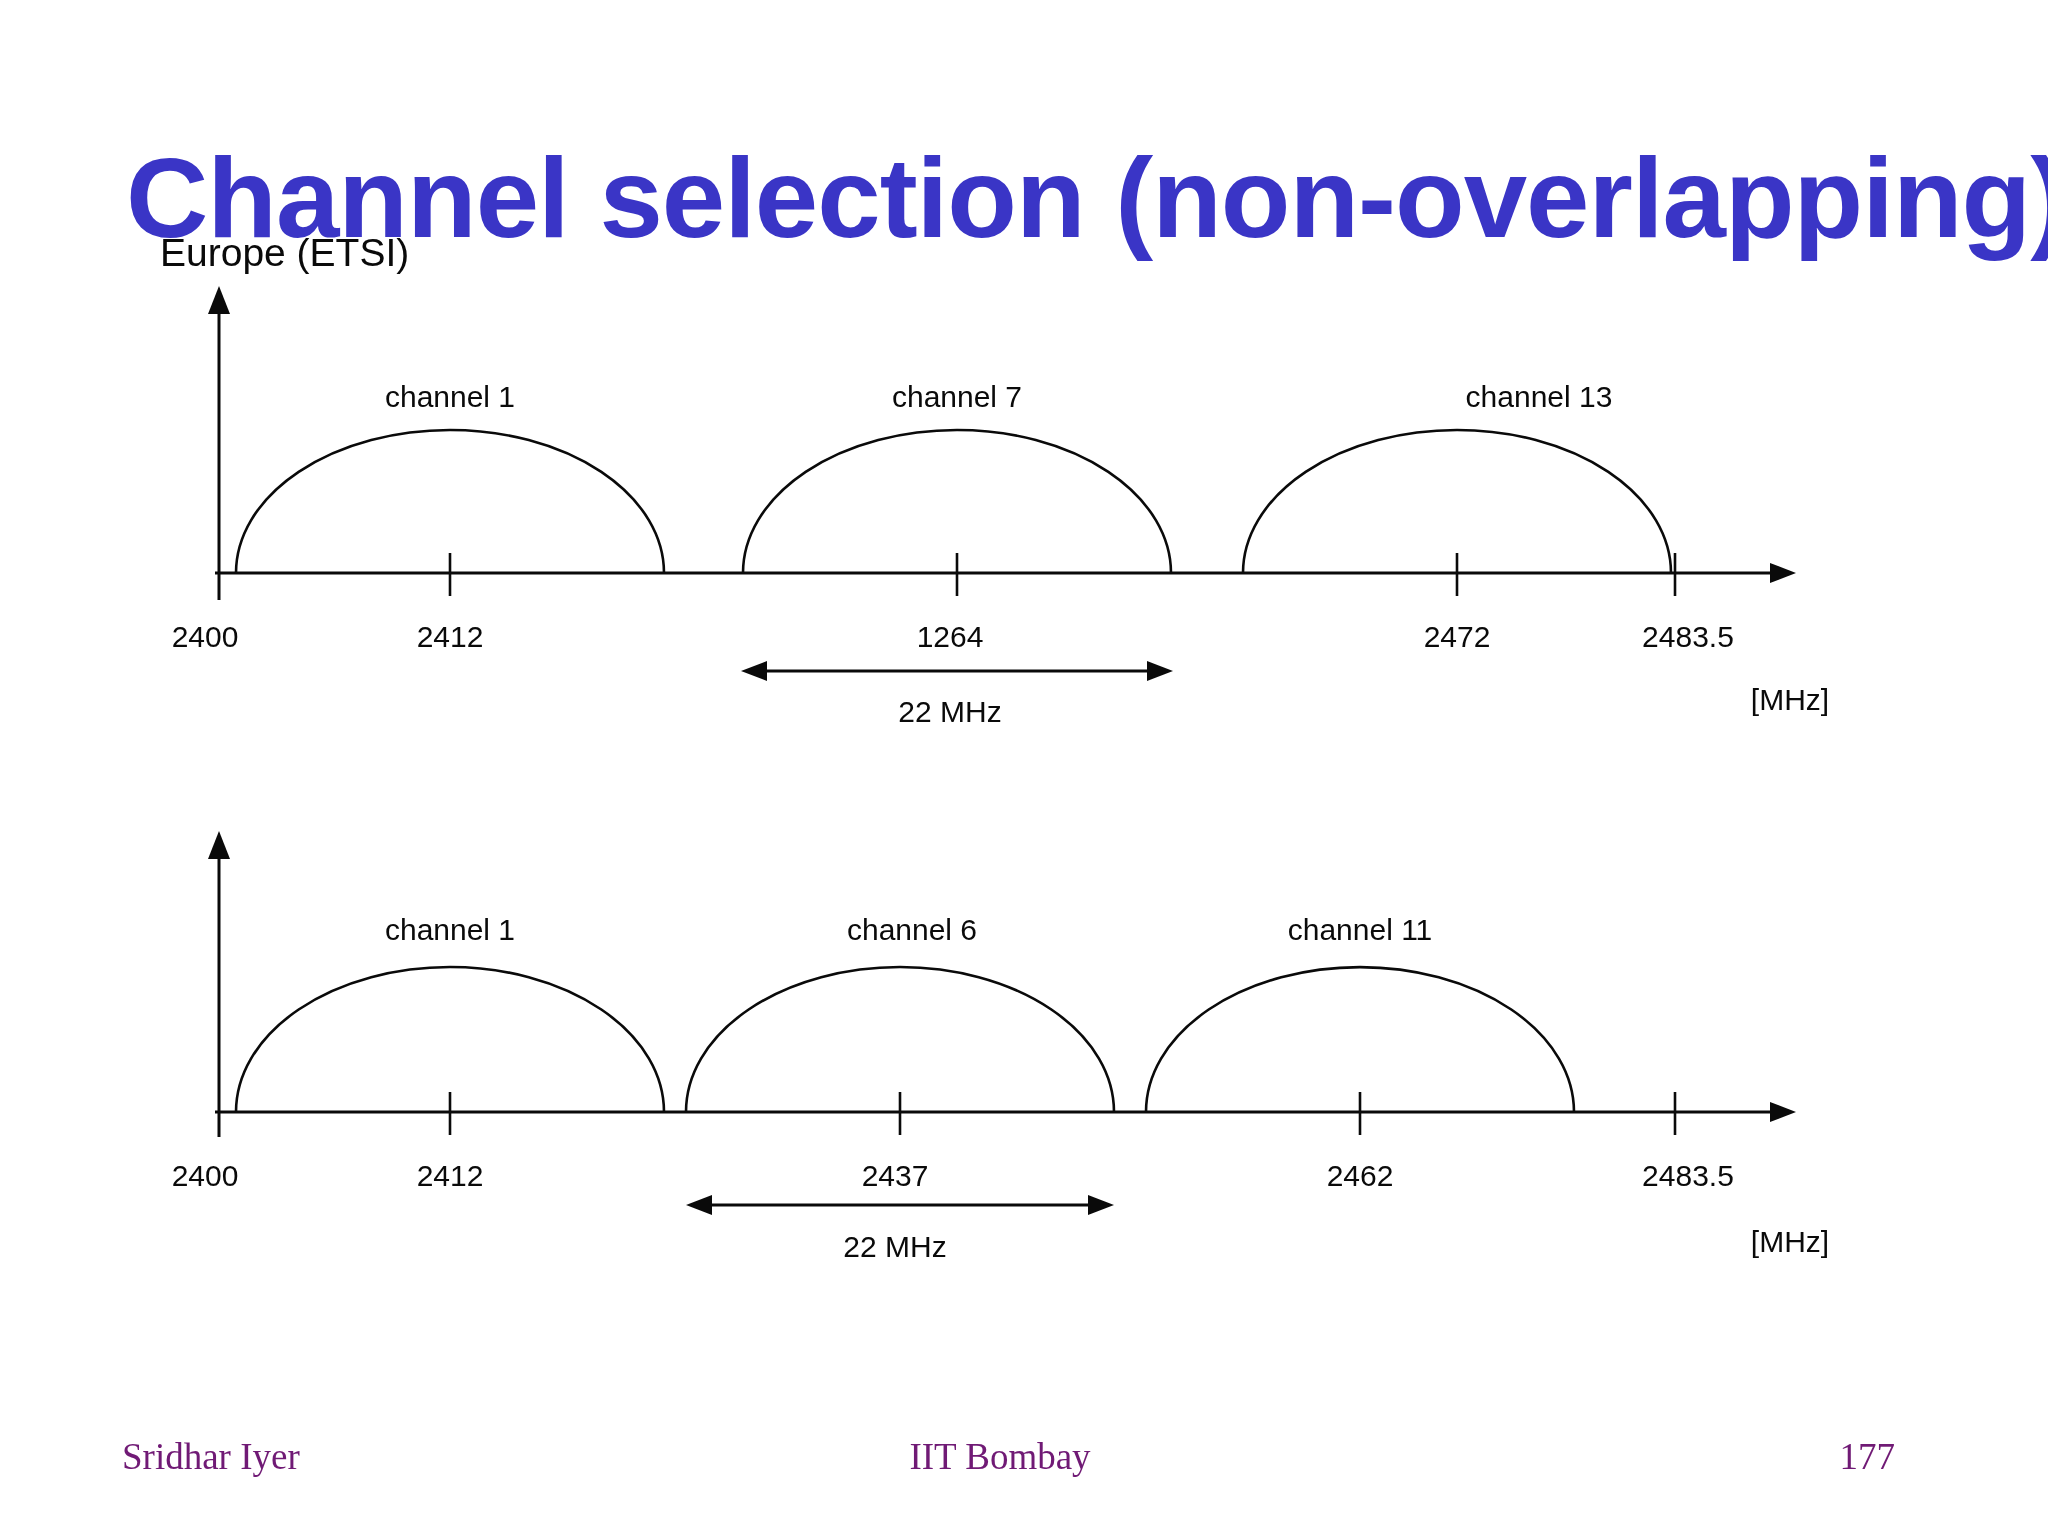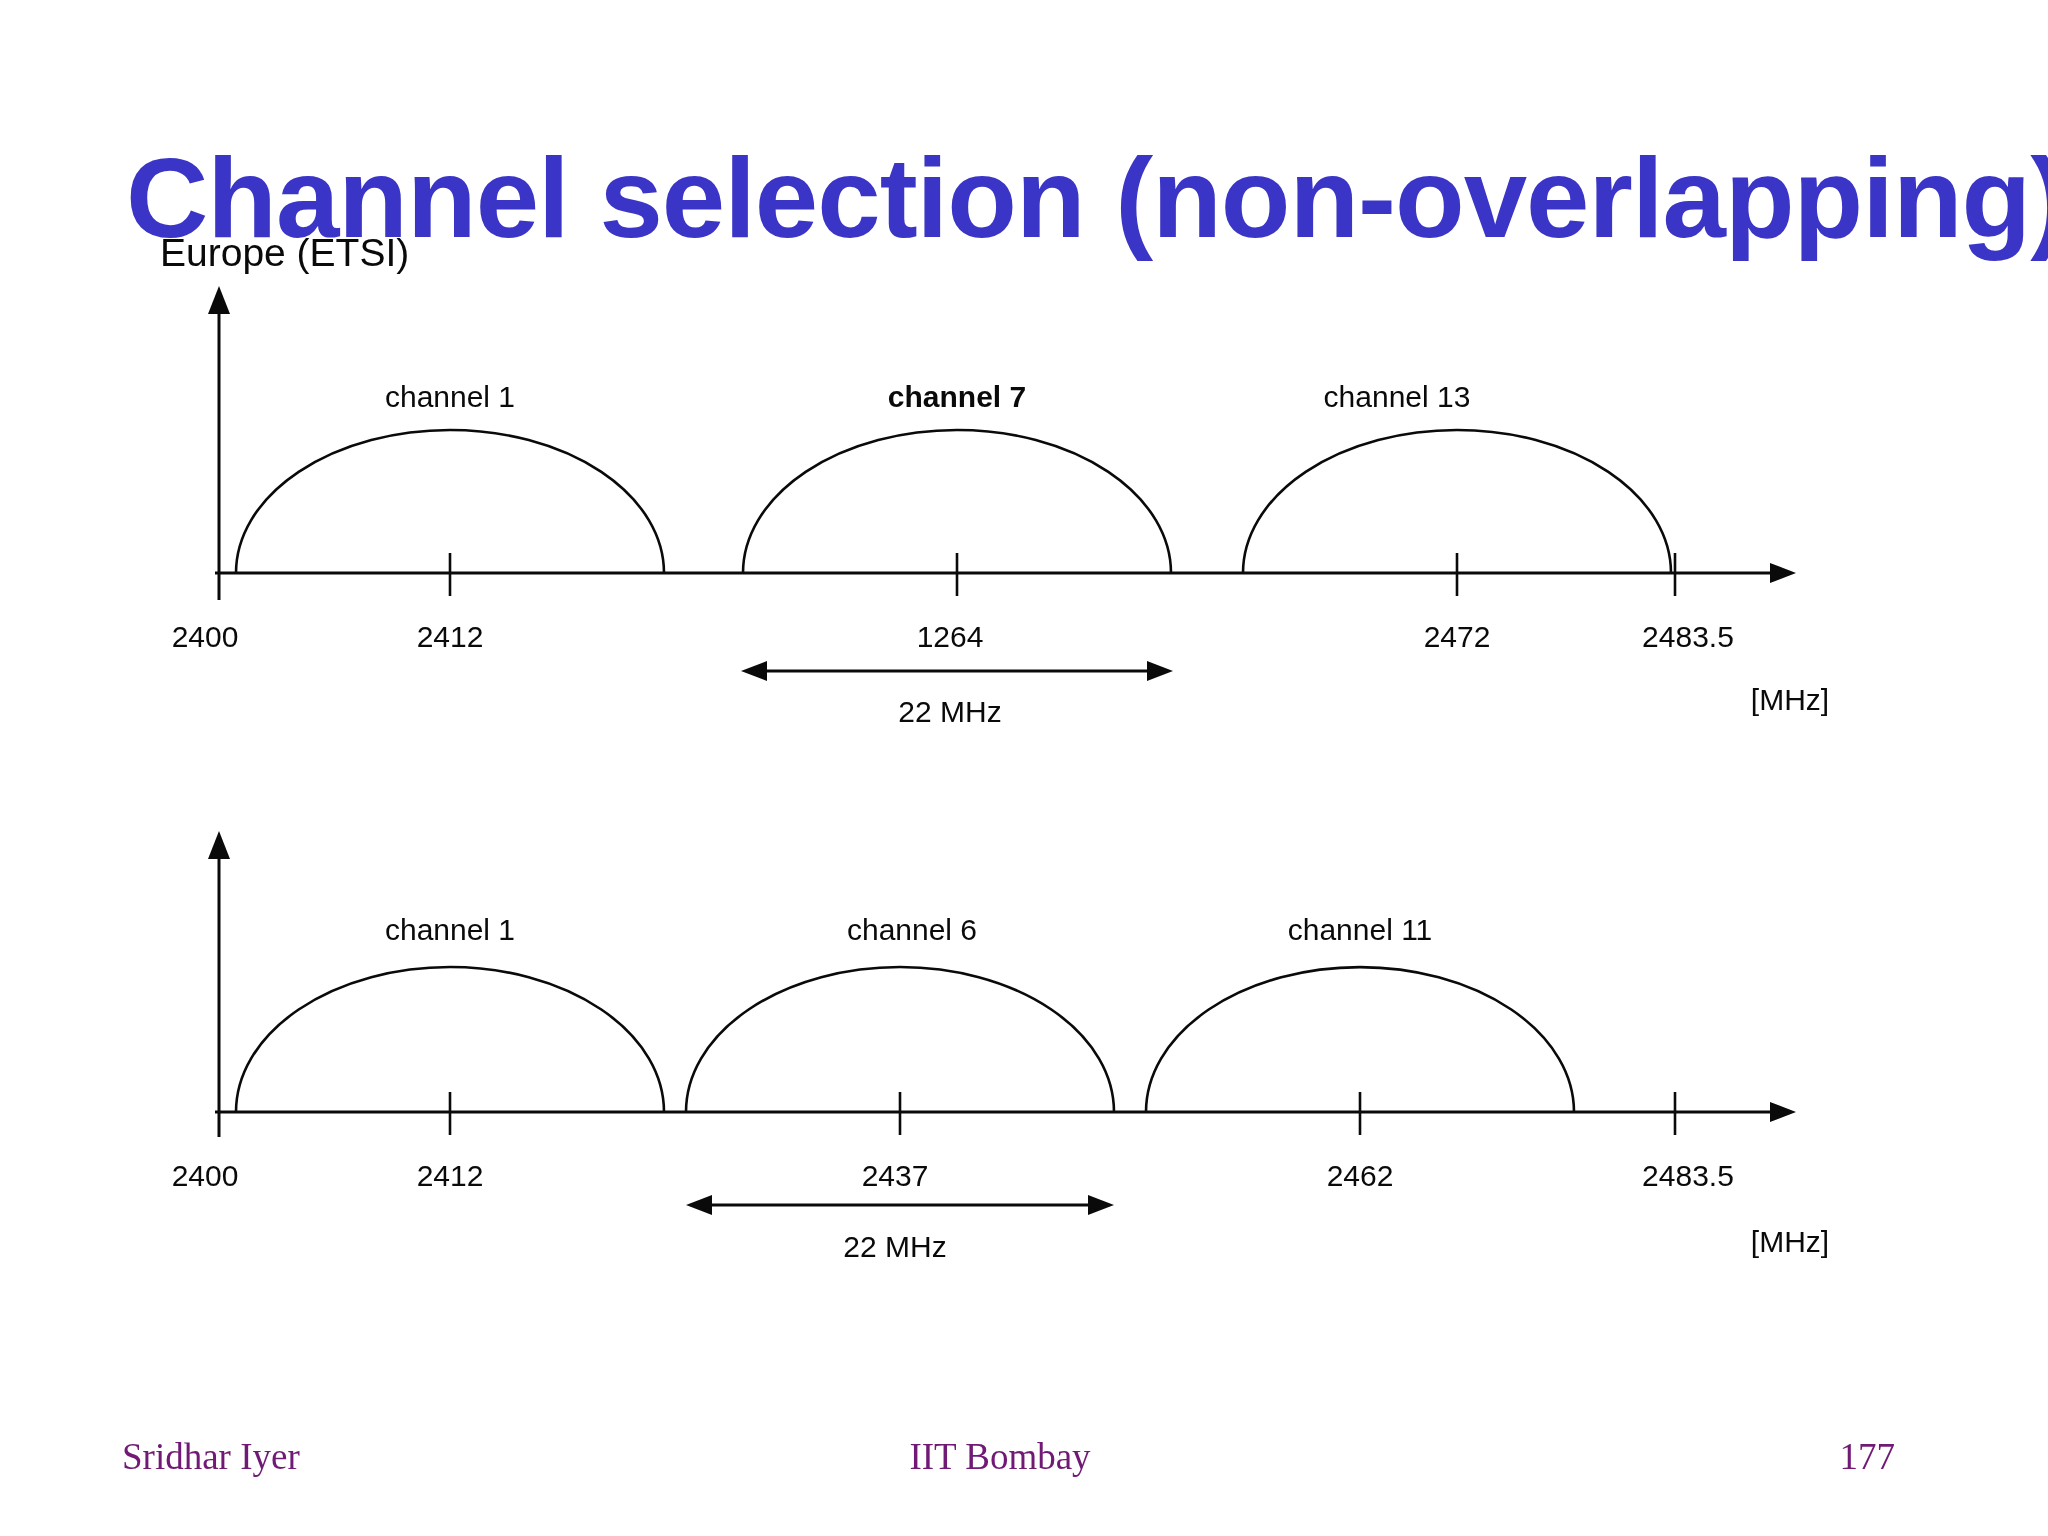--- a/index.html
+++ b/index.html
@@ -89,22 +89,22 @@
       <line class="stroke" x1="694" y1="1205" x2="1106" y2="1205" stroke-width="3"></line>
       <polygon class="fill" points="686,1205 712,1195 712,1215"></polygon>
       <polygon class="fill" points="1114,1205 1088,1195 1088,1215"></polygon>
     </g>
   </svg>
 
   <h1 class="title" style="color: rgb(58, 53, 198);">Channel selection (non-overlapping)</h1>
 
   <div class="lbl section-label vmid" style="left:160px; top:252px;">Europe (ETSI)</div>
   <div class="lbl center" style="left:450px;  top:397px;">channel 1</div>
-  <div class="lbl center" style="left:957px;  top:397px;font-weight:bold;">channel 7</div>
-  <div class="lbl center" style="left:1397px; top:397px;text-align:right;">channel 13</div>
+  <div class="lbl center" style="left:957px;  top:397px;">channel 7</div>
+  <div class="lbl center" style="left:1539px; top:397px;text-align:right;">channel 13</div>
 
   <div class="lbl center" style="left:205px;  top:637px;">2400</div>
   <div class="lbl center" style="left:450px;  top:637px;">2412</div>
   <div class="lbl center" style="left:950px;  top:637px;">1264</div>
   <div class="lbl center" style="left:1457px; top:637px;">2472</div>
   <div class="lbl center" style="left:1688px; top:637px;">2483.5</div>
 
   <div class="lbl center" style="left:950px;  top:712px;">22 MHz</div>
   <div class="lbl center" style="left:1790px; top:700px;">[MHz]</div>
 

